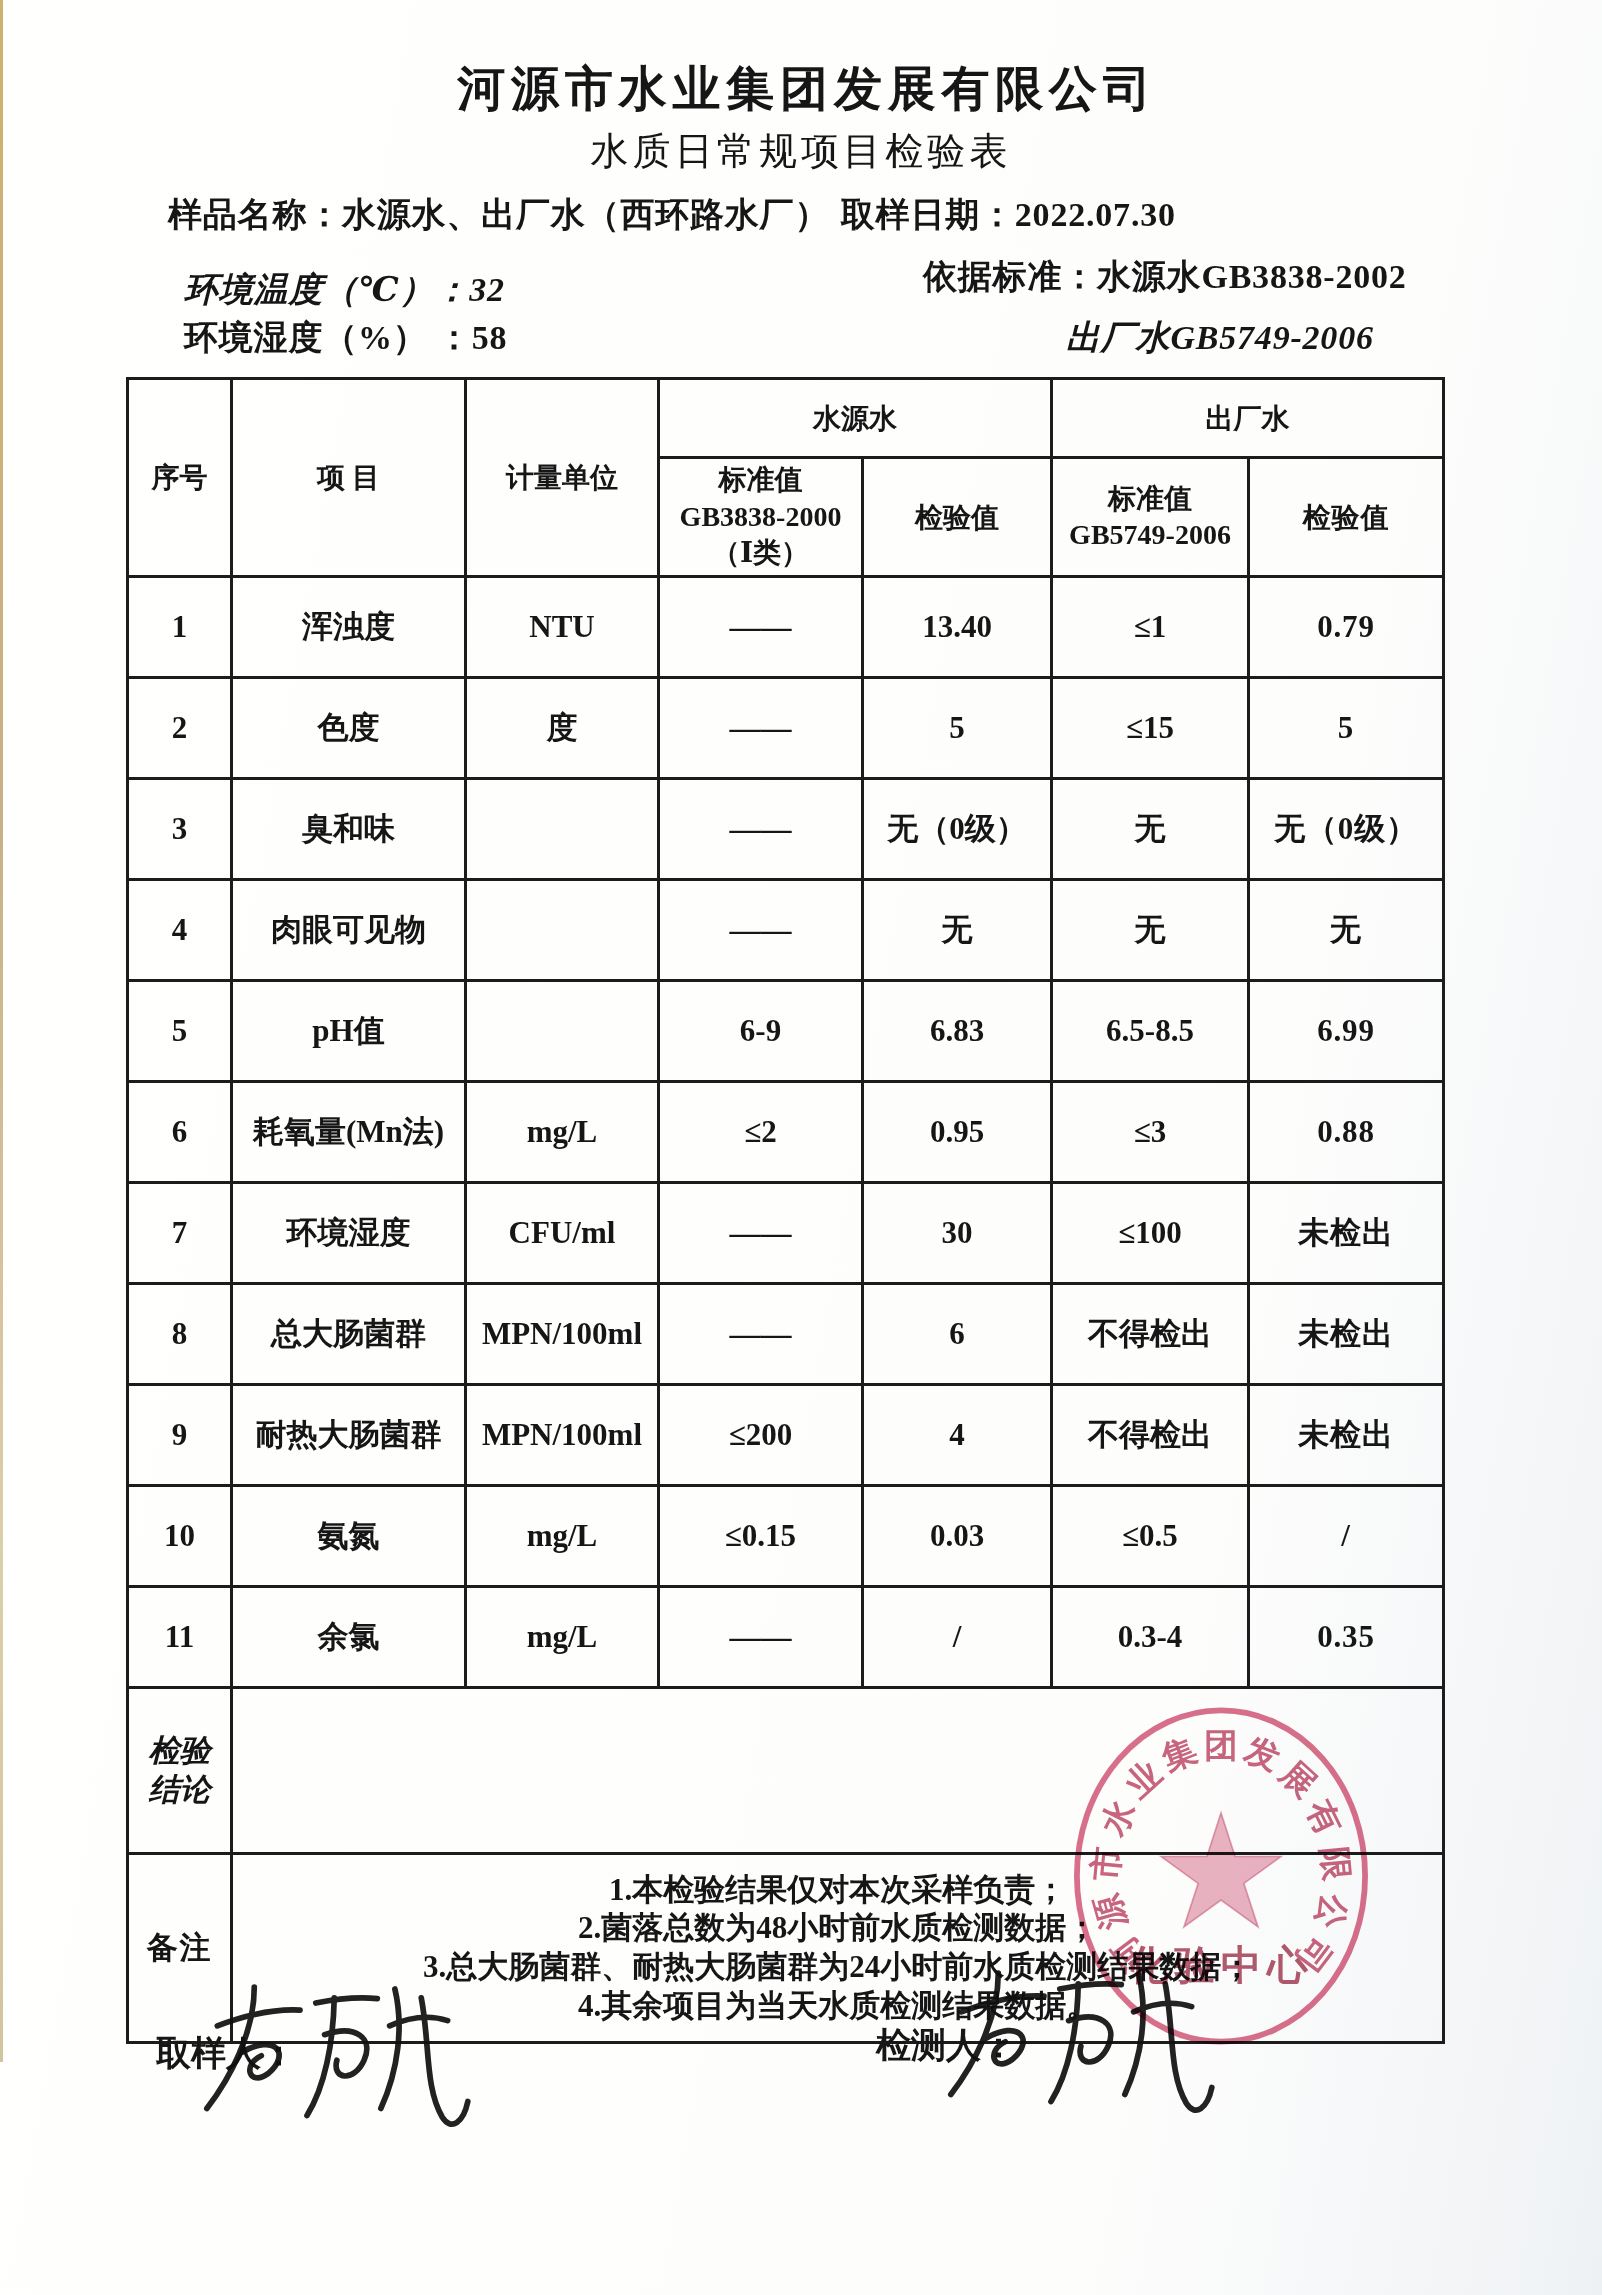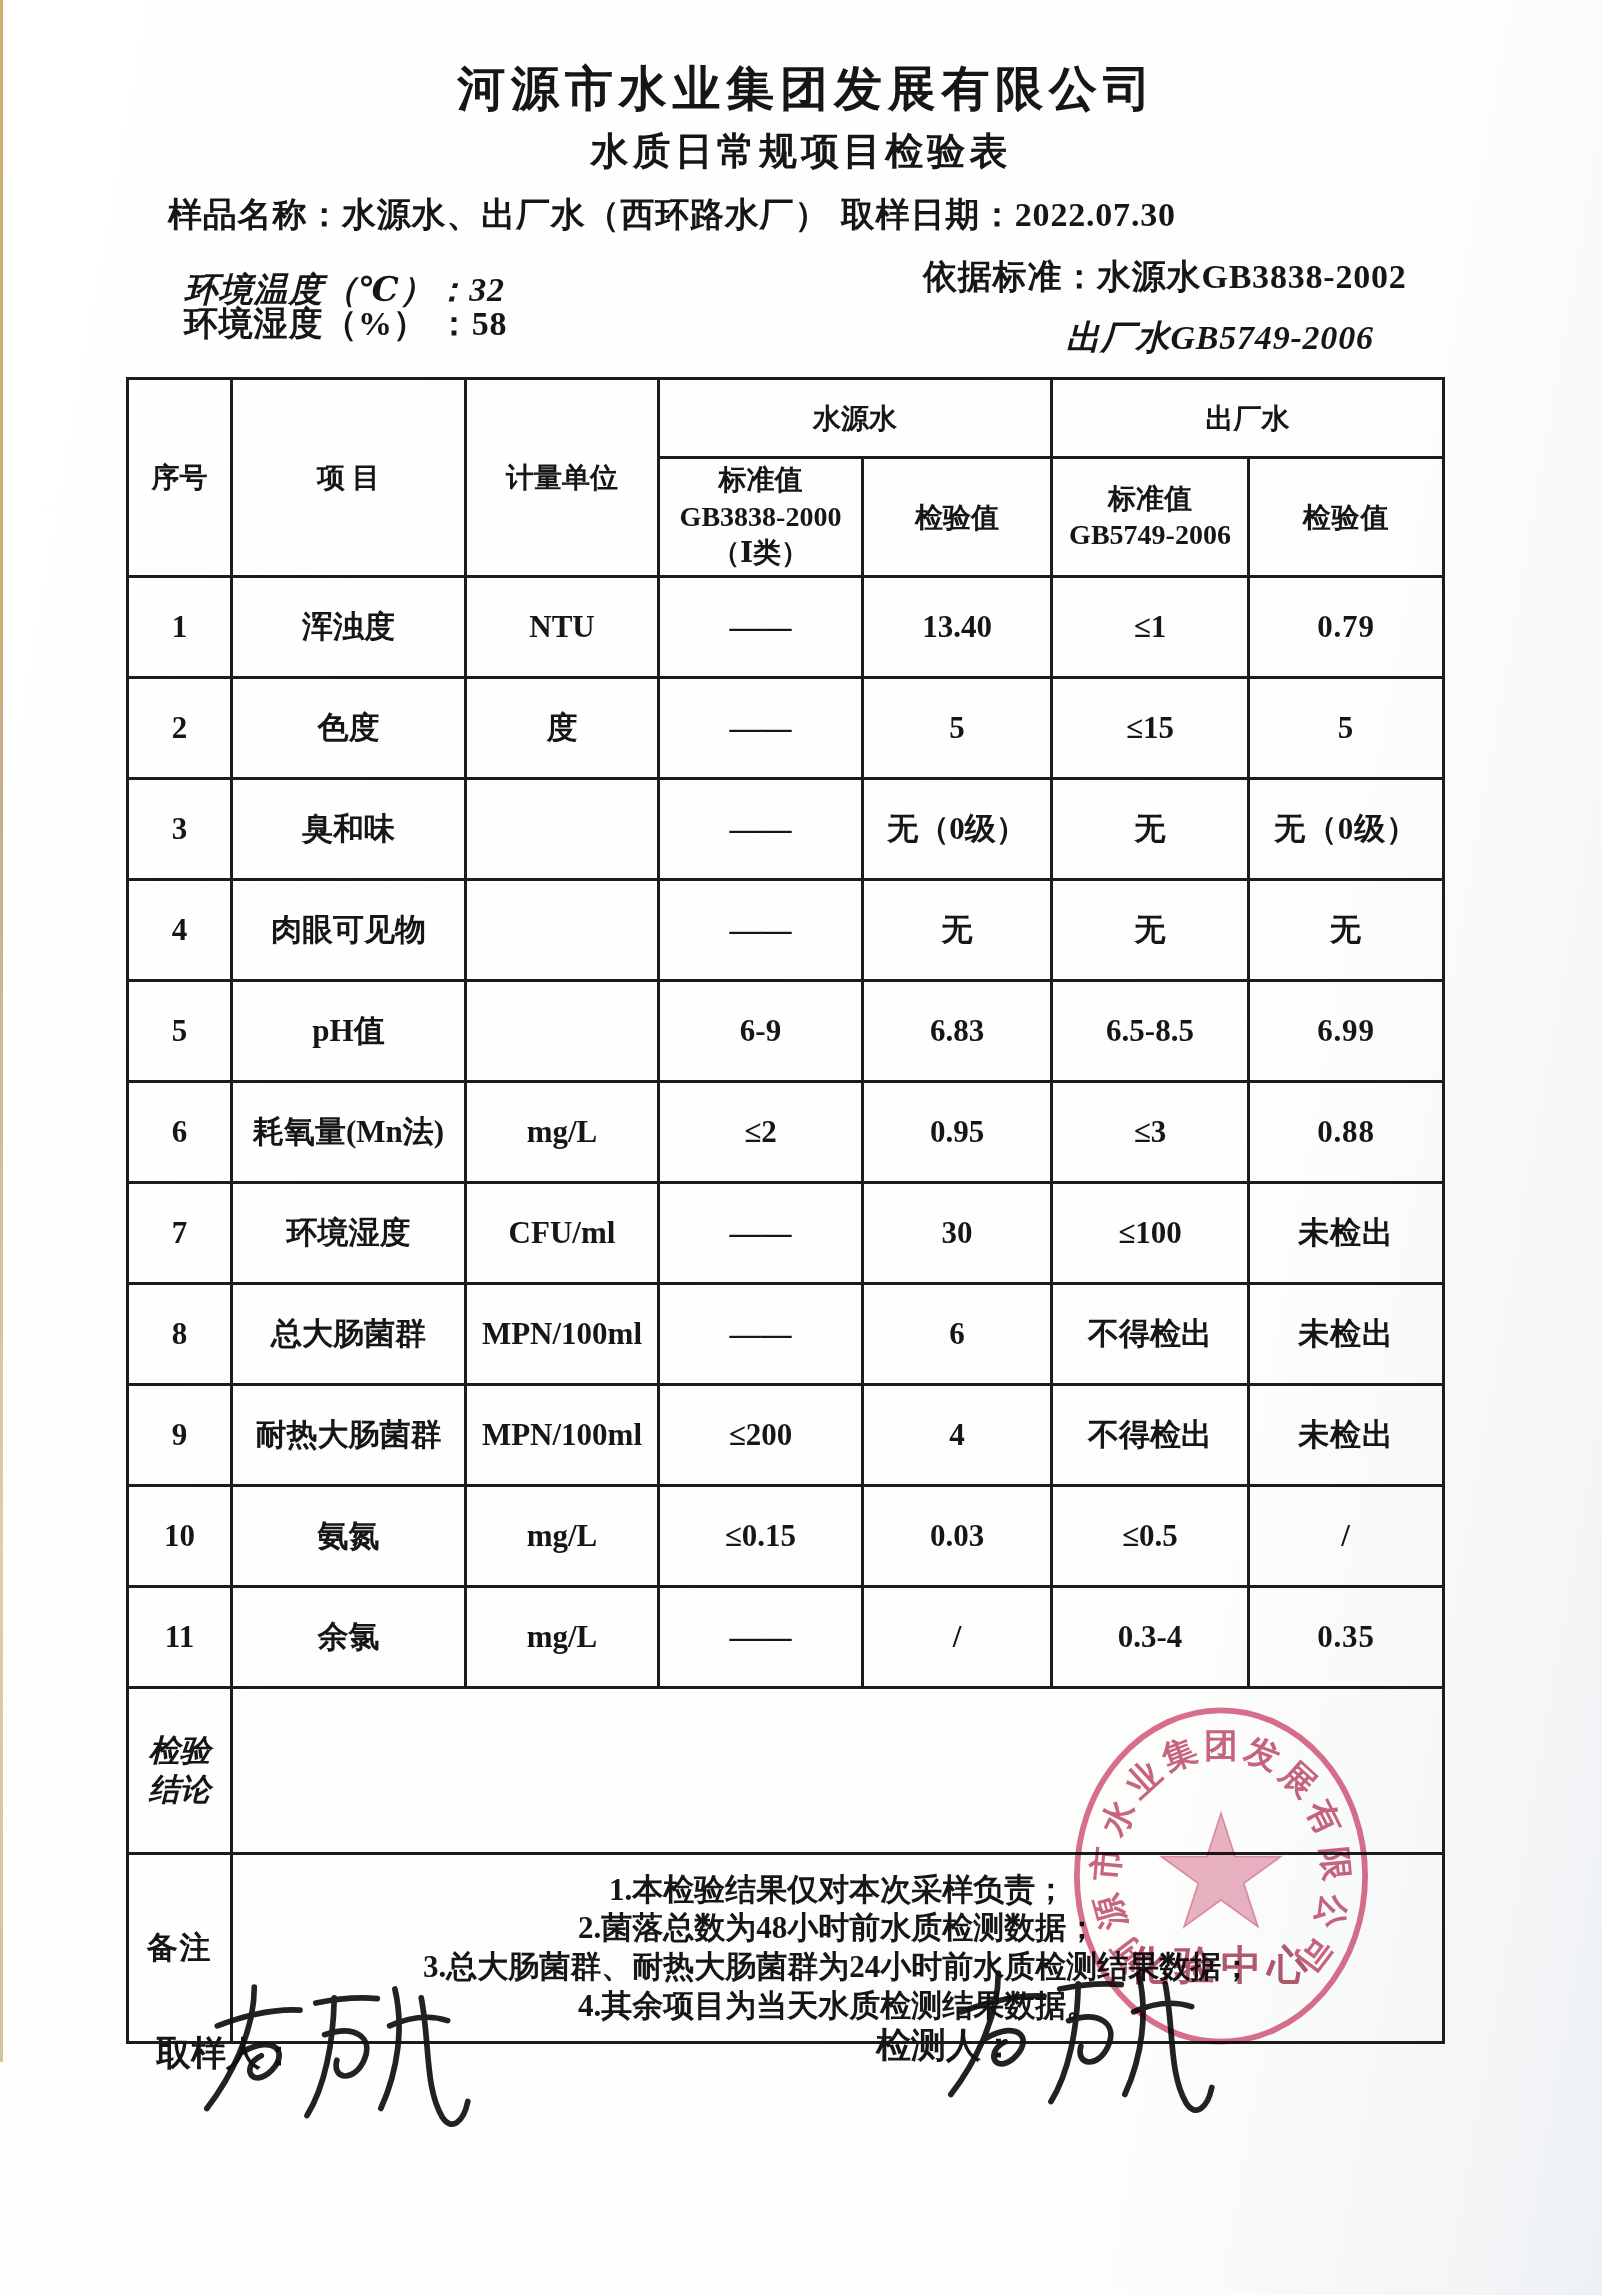--- a/index.html
+++ b/index.html
@@ -6,27 +6,27 @@
   .page{
     position:relative;width:1602px;height:2295px;overflow:hidden;
     background:linear-gradient(100deg,#fffffe 0%,#fdfdfc 74%,#f3f5f7 93%,#eef1f4 100%);
     font-family:"Liberation Serif","DejaVu Serif",serif;color:#161616;
   }
   .edge-strip{position:absolute;left:0;top:282;width:3.3px;height:2062px;
     background:linear-gradient(#caa85e,#c2a878 40%,#d8c9a2 75%,#cdbd96);opacity:.9;}
   .company{position:absolute;top:51px;left:0;width:100%;margin:6px;text-align:center;
     font-size:48px;font-weight:700;letter-spacing:5.8px;}
   .form-title{position:absolute;top:126px;left:0;width:100%;margin:0;text-align:center;
-    font-size:38px;font-weight:700;letter-spacing:4.1px;}
+    font-size:38px;font-weight:400;letter-spacing:4.1px;}
   .info{position:absolute;font-size:34px;font-weight:700;letter-spacing:0.8px;white-space:nowrap;}
   .i1{top:192px;left:168px;}
   .i1 .date{margin-left:11.6px;}
   .i2{top:267px;left:184px;font-style:italic;}
   .i2r{top:254px;left:923px;}
-  .i3{top:301px;left:184px;}
+  .i3{top:315px;left:184px;}
   .i3r{top:315px;left:1066px;font-style:italic;}
 
   table.report{position:absolute;left:126px;top:377px;width:1317px;
     border-collapse:collapse;table-layout:fixed;}
   table.report td{border:3.3px solid #1c1c1c;text-align:center;vertical-align:middle;
     font-size:31px;font-weight:600;padding:0;line-height:1.25;}
   tr.h1 td{height:76px;font-size:28px;font-weight:700;}
   tr.h2 td{height:116px;font-size:28px;font-weight:700;}
   tr.h2 td div{line-height:1.3;}
   tr.d td{height:98px;}

